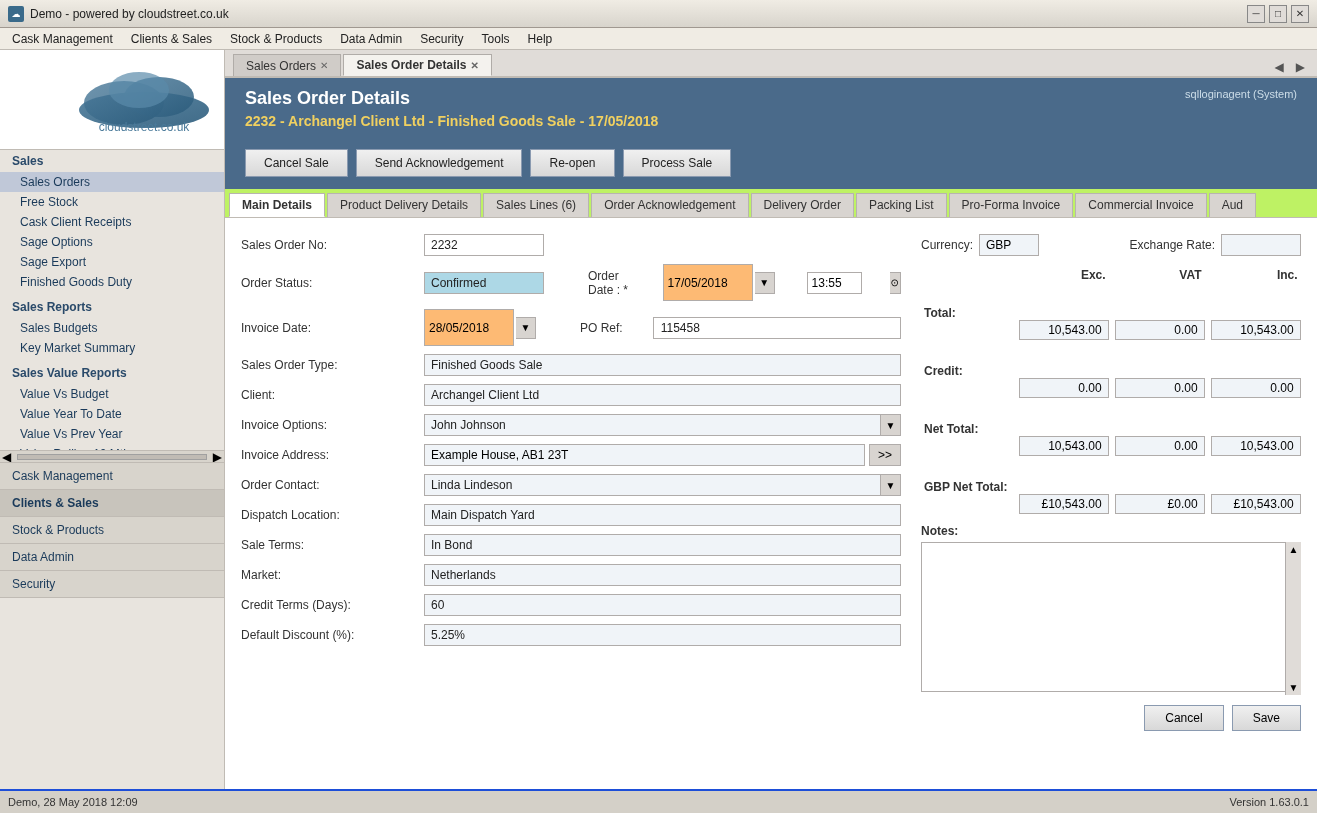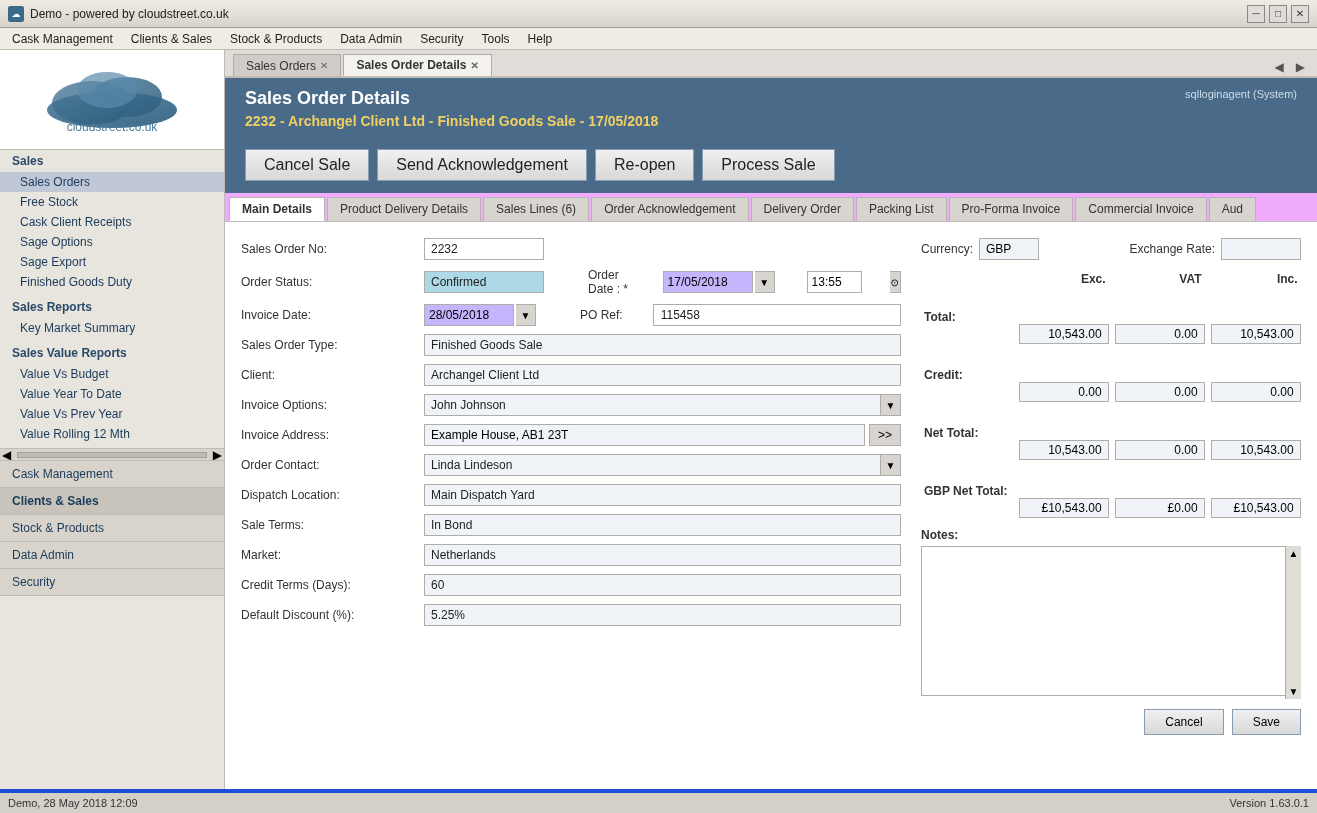--- a/index.html
+++ b/index.html
@@ -45,21 +45,21 @@
       background: #e8e4de;
       border-right: 1px solid #c0bbb4;
       display: flex;
       flex-direction: column;
     }
     .sidebar-logo {
       height: 100px;
       background: white;
       display: flex;
       align-items: center;
-      justify-content: center;
+      justify-content: flex-end;
       border-bottom: 1px solid #c0bbb4;
     }
     .sidebar-section-header {
       padding: 4px 12px;
       font-weight: bold;
       color: #2a4a6a;
       cursor: pointer;
     }
     .sidebar-item {
       padding: 3px 12px 3px 20px;
@@ -140,26 +140,26 @@
     .page-subtitle { font-size: 14px; color: #f0d060; font-weight: bold; margin-bottom: 10px; }
     .page-header-top { display: flex; justify-content: space-between; align-items: flex-start; }
     .page-user { font-size: 11px; color: #ccdde8; }
     .action-buttons { display: flex; gap: 8px; margin-top: 10px; }
     .action-btn {
       padding: 6px 18px;
       border: 1px solid #8a9ab0;
       background: linear-gradient(to bottom, #f0f0f0, #d8d8d8);
       cursor: pointer;
       color: #222;
-      font-size: 16px;
+      font-size: 12px;
     }
 
     
     .inner-tabs {
-      background: #f0abfc;
+      background: #bef264;
       display: flex;
       padding: 4px 4px 0;
       border-bottom: 1px solid #c0bbb4;
       overflow-x: auto;
     }
     .inner-tab {
       padding: 4px 12px;
       background: #d8d4d0;
       border: 1px solid #b8b4b0;
       border-bottom: none;
@@ -214,21 +214,21 @@
       width: 20px;
       height: 22px;
       background: #d8d4d0;
       border: 1px solid #b0acaa;
       border-left: none;
       display: flex; align-items: center; justify-content: center;
       cursor: pointer;
       font-size: 10px;
     }
     .form-date-wrapper { display: flex; gap: 2px; align-items: center; }
-    .form-date-input { width: 90px; height: 22px; border: 1px solid #b0acaa; padding: 2px 4px; background: #c4b5fd; }
+    .form-date-input { width: 90px; height: 37px; border: 1px solid #b0acaa; padding: 2px 4px; background: #fdba74; }
     .form-date-btn { width: 20px; height: 22px; background: #d8d4d0; border: 1px solid #b0acaa; border-left: none; display: flex; align-items: center; justify-content: center; cursor: pointer; font-size: 10px; }
     .form-time-input { width: 55px; height: 22px; border: 1px solid #b0acaa; padding: 2px 4px; background: white; }
     .form-time-btn { width: 20px; height: 22px; background: #d8d4d0; border: 1px solid #b0acaa; border-left: none; display: flex; align-items: center; justify-content: center; cursor: pointer; font-size: 10px; }
     .inline-label { color: #333; }
 
     .totals-table { width: 100%; border-collapse: collapse; margin-bottom: 8px; }
     .totals-table th { text-align: right; padding: 2px 6px; color: #333; font-weight: bold; }
     .totals-table th:first-child { text-align: left; }
     .totals-table td { padding: 2px 3px; }
     .totals-table .row-label { color: #333; font-weight: bold; white-space: nowrap; padding-right: 8px; }
@@ -264,21 +264,21 @@
     }
 
     
     .status-bar {
       background: #d4d0c8;
       height: 24px;
       display: flex;
       align-items: center;
       justify-content: space-between;
       padding: 0 8px;
-      border-top: 4px solid #1d4ed8;
+      border-top: 2px solid #1d4ed8;
     }
     .status-text { color: #333; font-size: 11px; }
     .version-text { color: #333; font-size: 11px; }
 
     .nav-list-scroll { display: flex; flex-direction: column; overflow-y: auto; max-height: 300px; }
     
     .sidebar-section { margin-bottom: 4px; }
 
     .address-row { display: flex; align-items: center; gap: 4px; }
     .address-input { flex: 1; height: 22px; border: 1px solid #b0acaa; background: #f0f4f8; padding: 2px 6px; }
@@ -334,20 +334,21 @@
         <div class="sidebar-section-header">Sales</div>
         <div class="sidebar-item active">Sales Orders</div>
         <div class="sidebar-item">Free Stock</div>
         <div class="sidebar-item">Cask Client Receipts</div>
         <div class="sidebar-item">Sage Options</div>
         <div class="sidebar-item">Sage Export</div>
         <div class="sidebar-item">Finished Goods Duty</div>
       </div>
       <div class="sidebar-section">
         <div class="sidebar-section-header">Sales Reports</div>
+        <div class="sidebar-item">Sales Budgets</div>
         <div class="sidebar-item">Key Market Summary</div>
       </div>
       <div class="sidebar-section">
         <div class="sidebar-section-header">Sales Value Reports</div>
         <div class="sidebar-item">Value Vs Budget</div>
         <div class="sidebar-item">Value Year To Date</div>
         <div class="sidebar-item">Value Vs Prev Year</div>
         <div class="sidebar-item">Value Rolling 12 Mth</div>
       </div>
 

